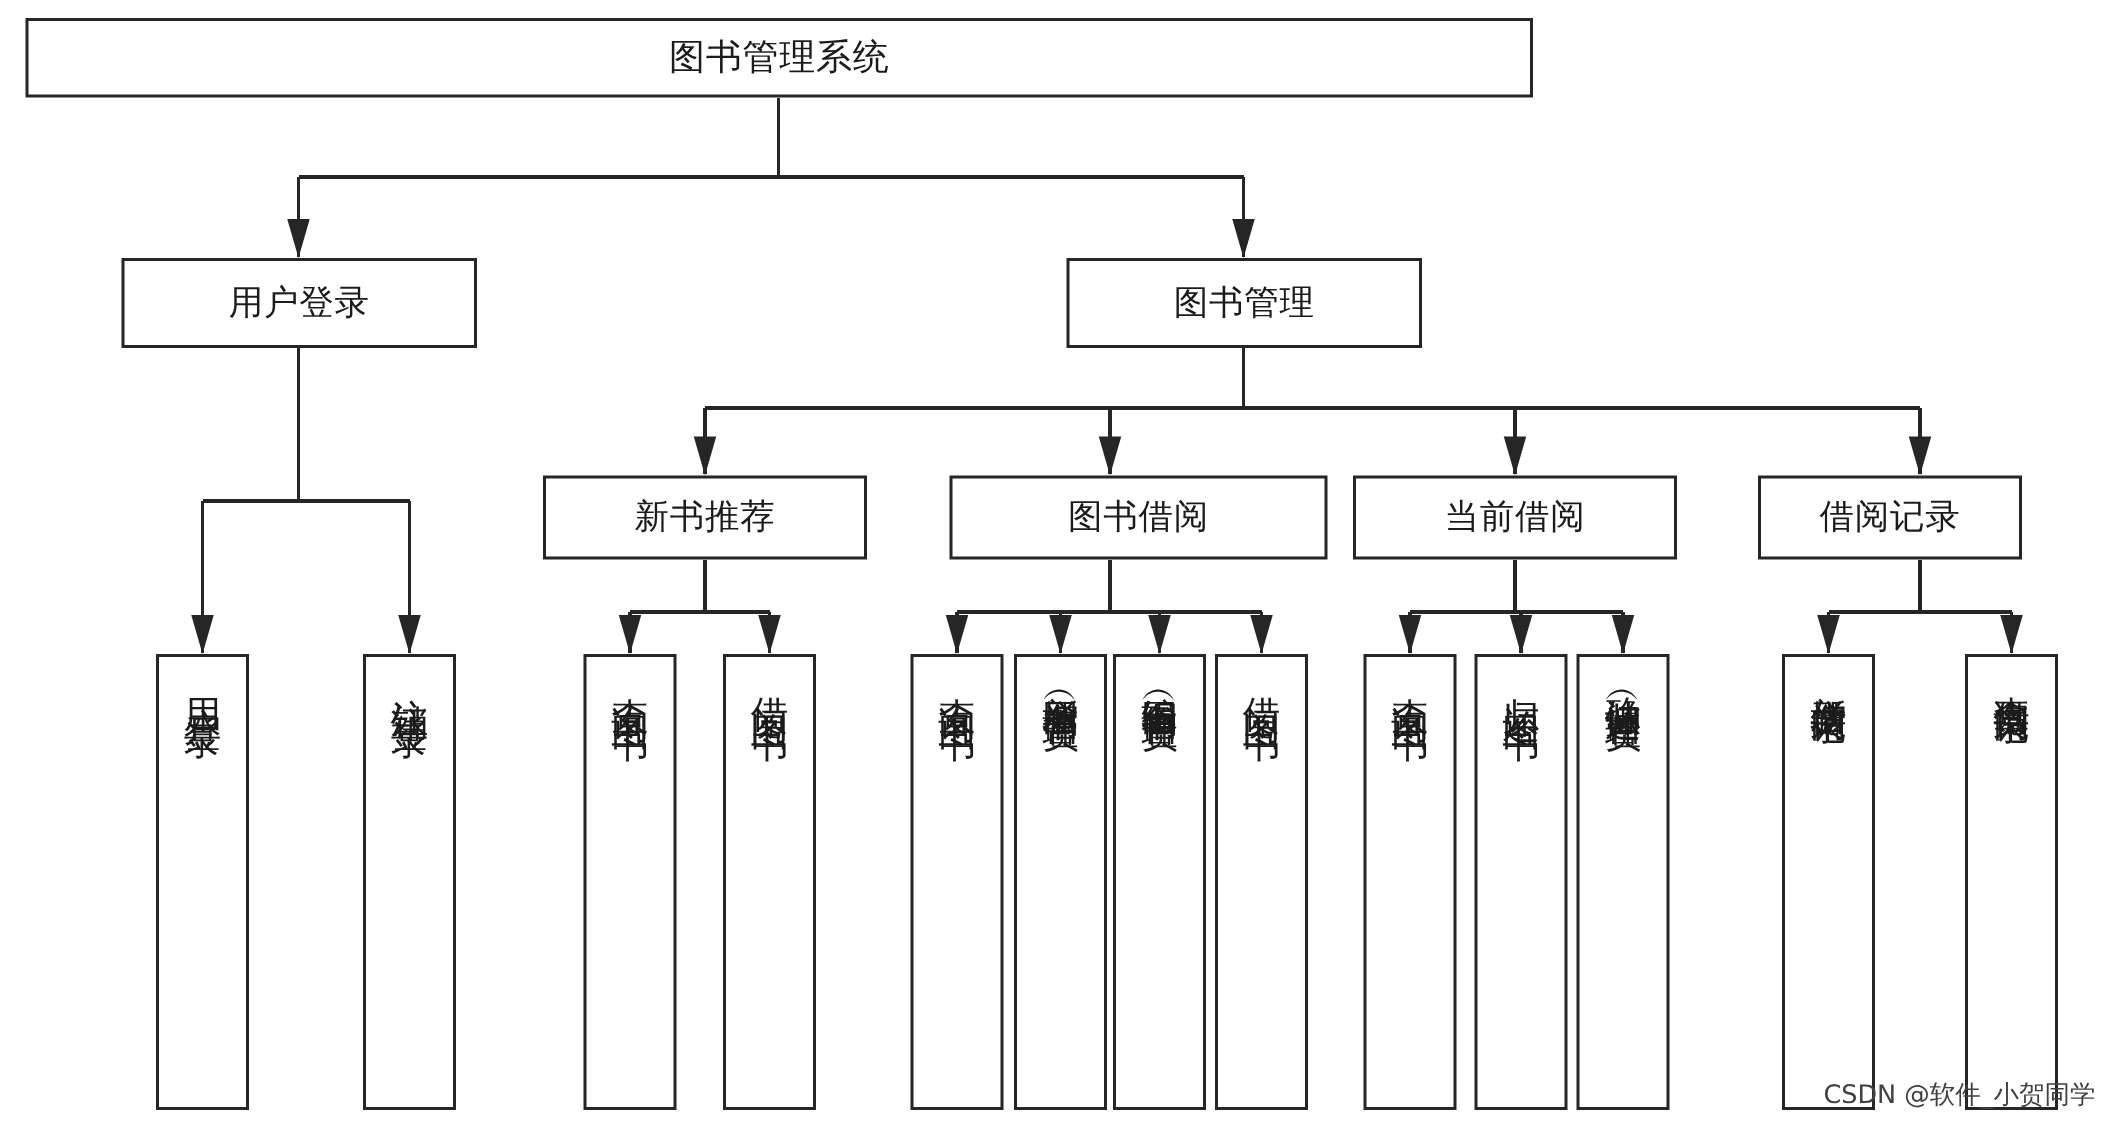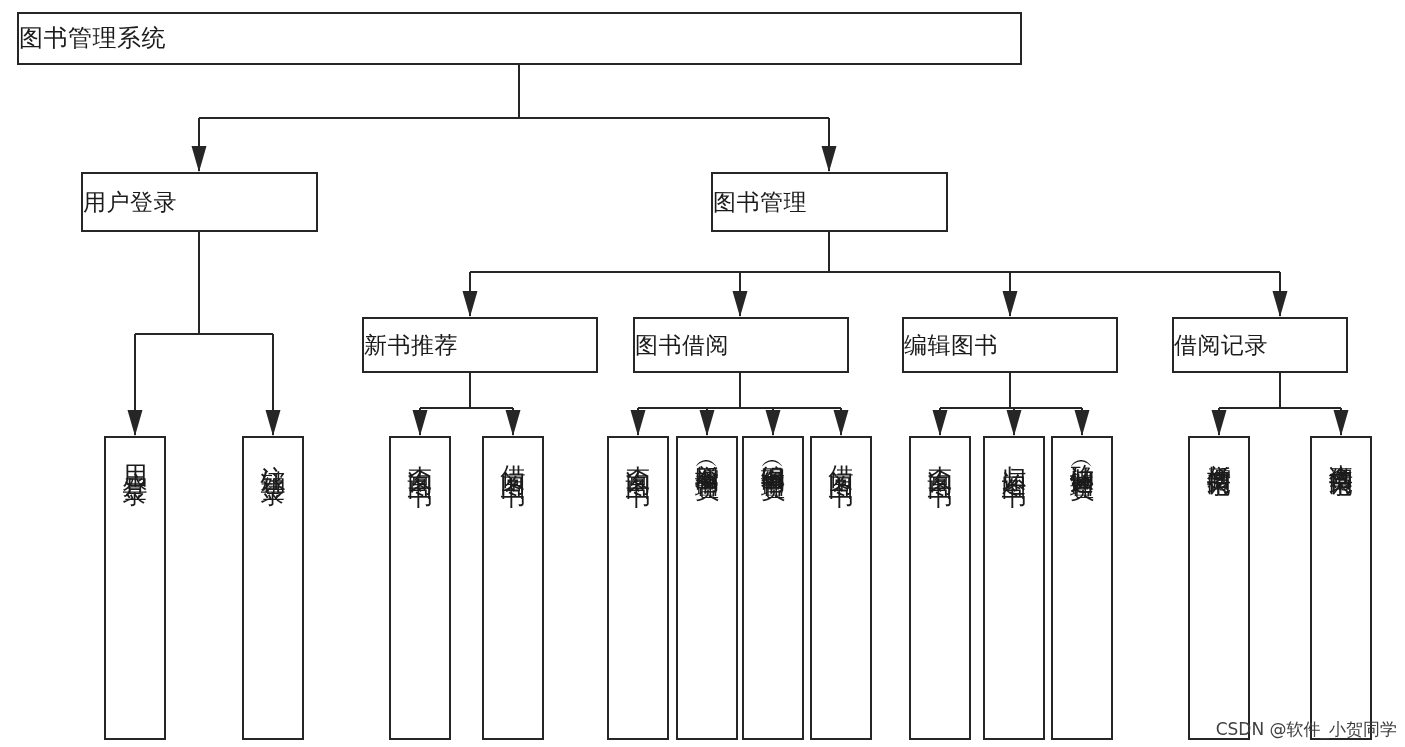--- a/index.html
+++ b/index.html
@@ -25,21 +25,21 @@
     width: 1405px;
     height: 747px;
   }
   .node {
     position: absolute;
     box-sizing: border-box;
     border: 2px solid #262626;
     background: #ffffff;
     display: flex;
     align-items: center;
-    justify-content: flex-start;
+    justify-content: center;
     color: #1b1b1b;
     z-index: 2;
   }
   .node-label {
     display: block;
     text-align: center;
     line-height: 1.08;
     letter-spacing: 0.5px;
   }
   
@@ -139,31 +139,31 @@
       <polygon points="1333.5,410 1348.5,410 1341,436" fill="#262626"></polygon>
     </svg>
 
   <div id="nodes-layer">
       <div class="node h root" style="left: 17px; top: 12px; width: 1005px; height: 53px;">
         <span class="node-label">图书管理系统</span>
       </div>
       <div class="node h" style="left: 81px; top: 172px; width: 237px; height: 60px;">
         <span class="node-label">用户登录</span>
       </div>
-      <div class="node h" style="left: 711px; top: 172px; width: 237px; height: 60px;">
+      <div class="node h" style="left: 711px; top: 172px; width: 237px; height: 60px; font-family: Liberation Serif, serif;">
         <span class="node-label">图书管理</span>
       </div>
-      <div class="node h" style="left: 362px; top: 317px; width: 236px; height: 56px;">
+      <div class="node h" style="left: 362px; top: 317px; width: 216px; height: 56px;">
         <span class="node-label">新书推荐</span>
       </div>
-      <div class="node h" style="left: 633px; top: 317px; width: 216px; height: 56px;">
+      <div class="node h" style="left: 633px; top: 317px; width: 252px; height: 56px;">
         <span class="node-label">图书借阅</span>
       </div>
       <div class="node h" style="left: 902px; top: 317px; width: 216px; height: 56px;">
-        <span class="node-label">编辑图书</span>
+        <span class="node-label">当前借阅</span>
       </div>
       <div class="node h" style="left: 1172px; top: 317px; width: 176px; height: 56px;">
         <span class="node-label">借阅记录</span>
       </div>
       <div class="node v" style="left: 104px; top: 436px; width: 62px; height: 304px;">
         <span class="node-label">用户登录</span>
       </div>
       <div class="node v" style="left: 242px; top: 436px; width: 62px; height: 304px;">
         <span class="node-label">注销登录</span>
       </div>

